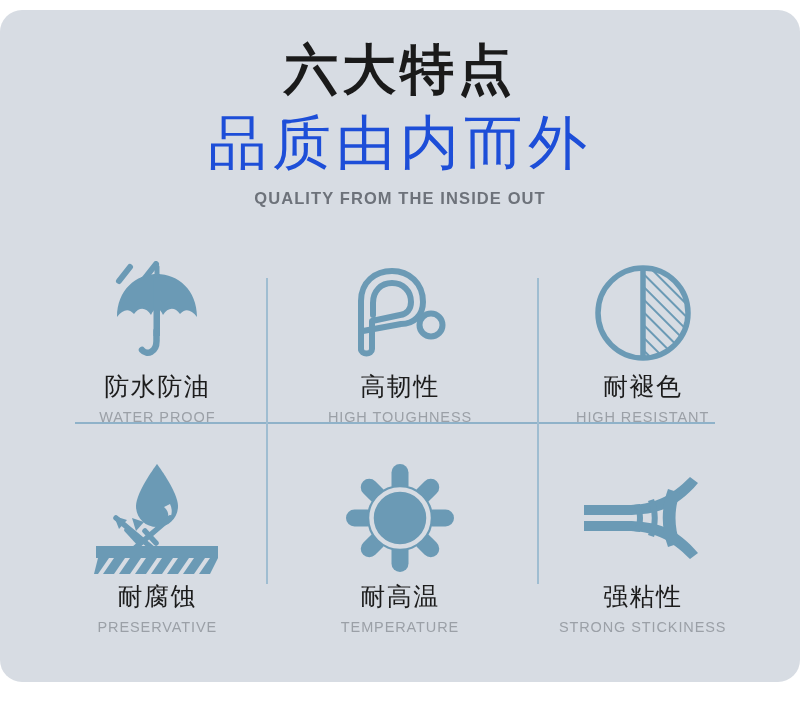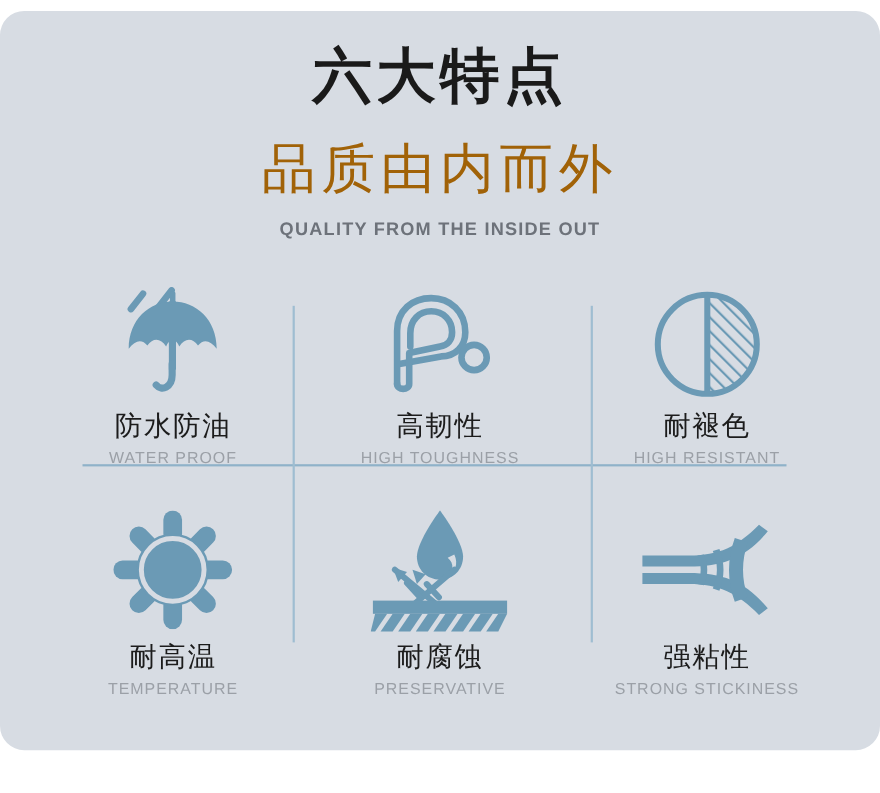--- a/index.html
+++ b/index.html
@@ -30,25 +30,25 @@
   #title-cn {
     margin-top: 28px;
     font-size: 54px;
     line-height: 62px;
     font-weight: bold;
     color: #1a1a1a;
     letter-spacing: 4px;
     font-family: "Liberation Sans", "DejaVu Sans", sans-serif;
   }
   #subtitle-cn {
-    margin-top: 27px;
-    font-size: 49px;
+    margin-top: 16px;
+    font-size: 59px;
     line-height: 54px;
     font-weight: 300;
-    color: #a16207;
+    color: #1d4ed8;
     letter-spacing: 5px;
     font-family: "DejaVu Sans", "Liberation Sans", sans-serif;
   }
   #subtitle-en {
     margin-top: 18px;
     font-size: 16.5px;
     line-height: 20px;
     font-weight: bold;
     color: #6d727a;
     letter-spacing: 1.1px;
@@ -182,20 +182,57 @@
               <rect x="51" y="0" width="51" height="102"></rect>
             </clipPath>
           </defs>
           <circle cx="51" cy="51" r="45" fill="url(#hatch)" clip-path="url(#rightHalf)"></circle>
           <circle cx="51" cy="51" r="45" fill="none" stroke="#6b9ab5" stroke-width="5.5"></circle>
           <line x1="51" y1="6" x2="51" y2="96" stroke="#6b9ab5" stroke-width="5.5"></line>
         </svg>
       </div>
       <div class="label-cn">耐褪色</div>
       <div class="label-en">HIGH RESISTANT</div>
+    </div>
+
+    <div class="cell row2">
+      <div class="icon-wrap">
+        <svg width="126" height="116" viewBox="0 0 126 116">
+
+          <path d="M63 4 C63 4 42 32 42 46 C42 58 51 67 63 67
+                   C75 67 84 58 84 46 C84 32 63 4 63 4 Z" fill="#6b9ab5"></path>
+          <path d="M76 44 C80 52 77 62 68 64 C76 60 76 52 70 47 Z" fill="#d7dce3"></path>
+
+          <g stroke="#6b9ab5" stroke-width="5.5" fill="none" stroke-linecap="round">
+            <line x1="58" y1="88" x2="22" y2="58"></line>
+            <line x1="41" y1="88" x2="76" y2="58"></line>
+          </g>
+          <path d="M20 56 L33 60 L25 69 Z" fill="#6b9ab5"></path>
+          <path d="M38 58 L50 62 L42 71 Z" fill="#6b9ab5"></path>
+          <g stroke="#6b9ab5" stroke-width="5.5" fill="none" stroke-linecap="round">
+            <line x1="44" y1="82" x2="33" y2="70"></line>
+            <line x1="62" y1="83" x2="51" y2="71"></line>
+          </g>
+
+          <rect x="2" y="86" width="122" height="12" fill="#6b9ab5"></rect>
+
+          <g fill="#6b9ab5">
+            <polygon points="4,98 15,98 4,114 0,114"></polygon>
+            <polygon points="20,98 31,98 20,114 9,114"></polygon>
+            <polygon points="36,98 47,98 36,114 25,114"></polygon>
+            <polygon points="52,98 63,98 52,114 41,114"></polygon>
+            <polygon points="68,98 79,98 68,114 57,114"></polygon>
+            <polygon points="84,98 95,98 84,114 73,114"></polygon>
+            <polygon points="100,98 111,98 100,114 89,114"></polygon>
+            <polygon points="116,98 124,98 116,114 105,114"></polygon>
+          </g>
+        </svg>
+      </div>
+      <div class="label-cn">耐腐蚀</div>
+      <div class="label-en">PRESERVATIVE</div>
     </div>
 
     <div class="cell row2">
       <div class="icon-wrap">
         <svg width="108" height="108" viewBox="0 0 108 108">
           <g fill="#6b9ab5">
             <g>
               <rect x="45.5" y="0" width="17" height="30" rx="8.5"></rect>
               <rect x="45.5" y="78" width="17" height="30" rx="8.5"></rect>
               <rect x="0" y="45.5" width="30" height="17" rx="8.5"></rect>
@@ -211,57 +248,20 @@
           </g>
           <circle cx="54" cy="54" r="28.5" fill="none" stroke="#d7dce3" stroke-width="4.5"></circle>
         </svg>
       </div>
       <div class="label-cn">耐高温</div>
       <div class="label-en">TEMPERATURE</div>
     </div>
 
     <div class="cell row2">
       <div class="icon-wrap">
-        <svg width="126" height="116" viewBox="0 0 126 116">
-
-          <path d="M63 4 C63 4 42 32 42 46 C42 58 51 67 63 67
-                   C75 67 84 58 84 46 C84 32 63 4 63 4 Z" fill="#6b9ab5"></path>
-          <path d="M76 44 C80 52 77 62 68 64 C76 60 76 52 70 47 Z" fill="#d7dce3"></path>
-
-          <g stroke="#6b9ab5" stroke-width="5.5" fill="none" stroke-linecap="round">
-            <line x1="58" y1="88" x2="22" y2="58"></line>
-            <line x1="41" y1="88" x2="76" y2="58"></line>
-          </g>
-          <path d="M20 56 L33 60 L25 69 Z" fill="#6b9ab5"></path>
-          <path d="M38 58 L50 62 L42 71 Z" fill="#6b9ab5"></path>
-          <g stroke="#6b9ab5" stroke-width="5.5" fill="none" stroke-linecap="round">
-            <line x1="44" y1="82" x2="33" y2="70"></line>
-            <line x1="62" y1="83" x2="51" y2="71"></line>
-          </g>
-
-          <rect x="2" y="86" width="122" height="12" fill="#6b9ab5"></rect>
-
-          <g fill="#6b9ab5">
-            <polygon points="4,98 15,98 4,114 0,114"></polygon>
-            <polygon points="20,98 31,98 20,114 9,114"></polygon>
-            <polygon points="36,98 47,98 36,114 25,114"></polygon>
-            <polygon points="52,98 63,98 52,114 41,114"></polygon>
-            <polygon points="68,98 79,98 68,114 57,114"></polygon>
-            <polygon points="84,98 95,98 84,114 73,114"></polygon>
-            <polygon points="100,98 111,98 100,114 89,114"></polygon>
-            <polygon points="116,98 124,98 116,114 105,114"></polygon>
-          </g>
-        </svg>
-      </div>
-      <div class="label-cn">耐腐蚀</div>
-      <div class="label-en">PRESERVATIVE</div>
-    </div>
-
-    <div class="cell row2">
-      <div class="icon-wrap">
         <svg width="122" height="90" viewBox="0 0 122 90">
           <g fill="#6b9ab5">
 
             <path d="M2 32 L44 32 C72 32 88 24 108 4 L116 10
                      C96 34 76 42 44 42 L2 42 Z"></path>
 
             <path d="M2 48 L44 48 C76 48 96 56 116 80 L108 86
                      C88 66 72 58 44 58 L2 58 Z"></path>
 
             <path d="M86 16 L98 20 C92 36 92 54 98 70 L86 74

